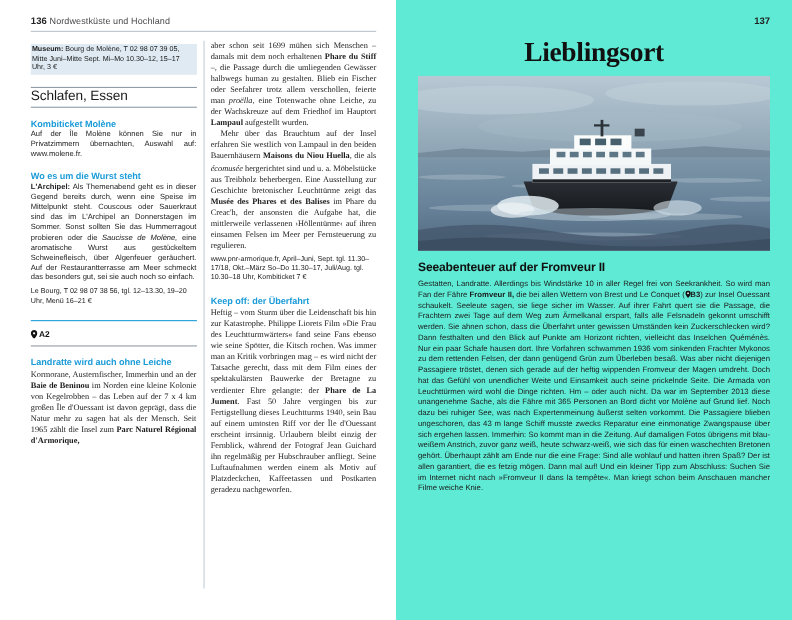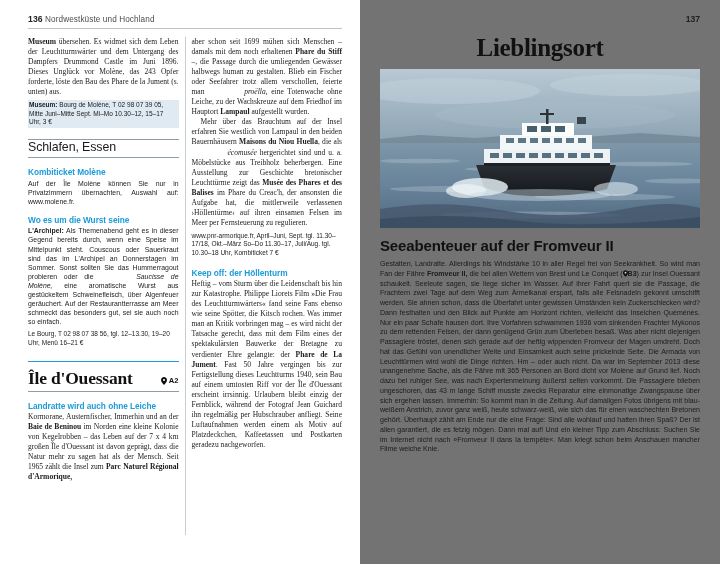--- a/index.html
+++ b/index.html
@@ -71,21 +71,21 @@
     text-align: justify;
     margin: 0 0 0 0;
     hyphens: auto;
     -webkit-hyphens: auto;
   }
   p.body + p.body {
     text-indent: 9px;
   }
   p.body.indent { text-indent: 9px; }
   b, strong { font-weight: bold; }
-  i, em { font-style: italic; margin-left: 36px; }
+  i, em { font-style: italic; }
 
   .info {
     font-family: "Liberation Sans", sans-serif;
     font-size: 6.5px;
     line-height: 8.6px;
     color: #1b1b1b;
     background: #dfeaf2;
     margin: 3px 0 0 0;
     padding: 1px 2px 1px 1px;
     text-align: left;
@@ -169,21 +169,21 @@
   }
   .dest-rule-bottom {
     border-bottom: 0.8px solid #8f9ca6;
     margin: 3px 0 9px 0;
   }
 
   
   .page-right {
     width: 360px;
     height: 564px;
-    background: #737373;
+    background: #5eead4;
     box-sizing: border-box;
     padding: 14px 20px 12px 20px;
     position: relative;
   }
   .folio-right {
     font-family: "Liberation Sans", sans-serif;
     font-size: 8.6px;
     font-weight: bold;
     color: #222;
     text-align: right;
@@ -202,21 +202,21 @@
   .photo {
     width: 320px;
     height: 159px;
     position: relative;
     overflow: hidden;
     background: linear-gradient(#9fb6c6, #7e99ad);
   }
   .photo svg { display: block; }
   h4.photo-head {
     font-family: "Liberation Sans", sans-serif;
-    font-size: 15px;
+    font-size: 11px;
     font-weight: bold;
     color: #111;
     margin: 9px 0 5px 0;
     letter-spacing: -0.15px;
   }
   p.right-body {
     font-family: "Liberation Sans", sans-serif;
     font-size: 7.05px;
     line-height: 9.75px;
     color: #1b1b1b;
@@ -242,38 +242,36 @@
     <div class="folio-left">
       <span class="num">136</span>
       <span>Nordwestküste und Hochland</span>
     </div>
     <div class="folio-rule"></div>
 
     <div class="cols">
 
       <div class="col">
 
-        <p class="body"><b>Museum</b><span> übersehen. Es widmet sich dem Leben der Leuchtturmwärter und dem Untergang des Dampfers Drummond Castle im Juni 1896. Dieses Unglück vor Molène, das 243 Opfer forderte, löste den Bau des Phare de la Jument (s. unten) aus.</span></p>
 
         <p class="info"><b>Museum:</b><span> Bourg de Molène, T 02 98 07 39 05, Mitte Juni–Mitte Sept. Mi–Mo 10.30–12, 15–17 Uhr, 3 €</span></p>
 
         <h2 class="section">Schlafen, Essen</h2>
         <div class="section-underrule"></div>
 
         <h3 class="blue">Kombiticket Molène</h3>
         <p class="sans-body">Auf der Île Molène können Sie nur in Privatzimmern übernachten, Auswahl auf: www.molene.fr.</p>
 
-        <h3 class="blue">Wo es um die Wurst seine</h3>
+        <h3 class="blue">Wo es um die Wurst steht</h3>
         <p class="sans-body"><b>L'Archipel:</b><span> Als Themenabend geht es in dieser Gegend bereits durch, wenn eine Speise im Mittelpunkt steht. Couscous oder Sauerkraut sind das im L'Archipel an Donnerstagen im Sommer. Sonst sollten Sie das Hummerragout probieren oder die </span><i>Saucisse de Molène,</i><span> eine aromatische Wurst aus gestückeltem Schweinefleisch, über Algenfeuer geräuchert. Auf der Restaurantterrasse am Meer schmeckt das besonders gut, sei sie auch noch so einfach.</span></p>
 
         <p class="info plain">Le Bourg, T 02 98 07 38 56, tgl. 12–13.30, 19–20 Uhr, Menü 16–21 €</p>
 
         <div class="dest-rule-top"></div>
         <div class="dest-head">
-          <div class="dest-title">Île d'Ouessant</div>
           <div class="map-ref">
             <span class="pin">
               <svg viewBox="0 0 12 16" width="6" height="8" aria-hidden="true">
                   <path d="M6 0C2.7 0 0 2.7 0 6c0 4.3 6 10 6 10s6-5.7 6-10c0-3.3-2.7-6-6-6z" fill="#111"></path>
                   <circle cx="6" cy="6" r="2.1" fill="#ffffff"></circle>
                 </svg>
             </span>
             <span>A2</span>
           </div>
         </div>
@@ -286,21 +284,21 @@
 
       <div class="col">
         <div class="divider"></div>
 
         <p class="body"><span>aber schon seit 1699 mühen sich Menschen – damals mit dem noch erhaltenen </span><b>Phare du Stiff</b><span> –, die Passage durch die umliegenden Gewässer halbwegs human zu gestalten. Blieb ein Fischer oder Seefahrer trotz allem verschollen, feierte man </span><i>proëlla,</i><span> eine Totenwache ohne Leiche, zu der Wachskreuze auf dem Friedhof im Hauptort </span><b>Lampaul</b><span> aufgestellt wurden.</span></p>
 
         <p class="body indent"><span>Mehr über das Brauchtum auf der Insel erfahren Sie westlich von Lampaul in den beiden Bauernhäusern </span><b>Maisons du Niou Huella</b><span>, die als </span><i>écomusée</i><span> hergerichtet sind und u. a. Möbelstücke aus Treibholz beherbergen. Eine Ausstellung zur Geschichte bretonischer Leuchttürme zeigt das </span><b>Musée des Phares et des Balises</b><span> im Phare du Creac'h, der ansonsten die Aufgabe hat, die mittlerweile verlassenen ›Höllentürme‹ auf ihren einsamen Felsen im Meer per Fernsteuerung zu regulieren.</span></p>
 
         <p class="info plain">www.pnr-armorique.fr, April–Juni, Sept. tgl. 11.30–17/18, Okt.–März So–Do 11.30–17, Juli/Aug. tgl. 10.30–18 Uhr, Kombiticket 7 €</p>
 
-        <h3 class="blue">Keep off: der Höllenturm</h3>
+        <h3 class="blue">Keep off: der Überfahrt</h3>
         <p class="body"><span>Heftig – vom Sturm über die Leidenschaft bis hin zur Katastrophe. Philippe Liorets Film »Die Frau des Leuchtturmwärters« fand seine Fans ebenso wie seine Spötter, die Kitsch rochen. Was immer man an Kritik vorbringen mag – es wird nicht der Tatsache gerecht, dass mit dem Film eines der spektakulärsten Bauwerke der Bretagne zu verdienter Ehre gelangte: der </span><b>Phare de La Jument</b><span>. Fast 50 Jahre vergingen bis zur Fertigstellung dieses Leuchtturms 1940, sein Bau auf einem umtosten Riff vor der Île d'Ouessant erscheint irrsinnig. Urlaubern bleibt einzig der Fernblick, während der Fotograf Jean Guichard ihn regelmäßig per Hubschrauber anfliegt. Seine Luftaufnahmen werden einem als Motiv auf Platzdeckchen, Kaffeetassen und Postkarten geradezu nachgeworfen.</span></p>
 
       </div>
     </div>
   </div>
 
   <div class="page-right">
 
     <div class="folio-right">137</div>
 

